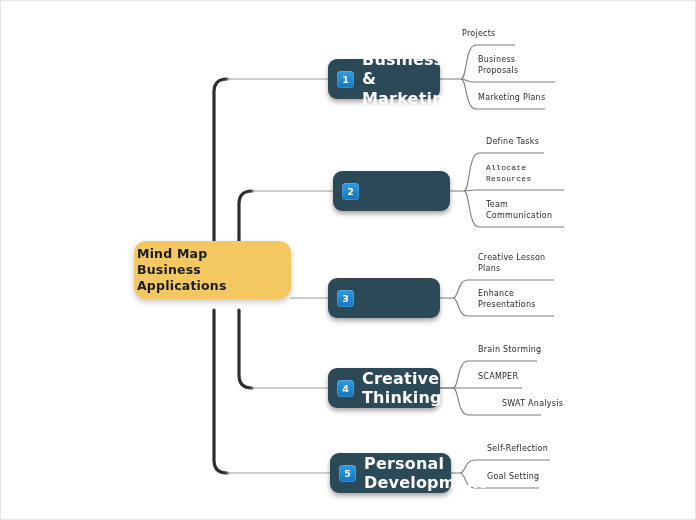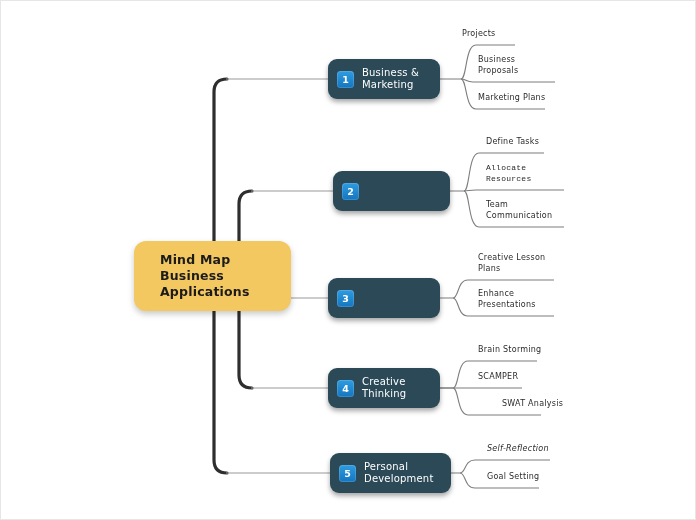--- a/index.html
+++ b/index.html
@@ -3,42 +3,42 @@
 <meta charset="utf-8">
 <style>
   html,body{margin:0;padding:0;background:#fff;}
   .canvas{
     position:relative;width:696px;height:520px;background:#ffffff;
     font-family:"DejaVu Sans","Liberation Sans",sans-serif;overflow:hidden;
     box-sizing:border-box;border:1px solid #e6e6e6;
   }
   svg.edges{position:absolute;left:0;top:0;pointer-events:none;}
   .center-node{
-    position:absolute;left:133px;top:240px;width:157px;height:70px;
+    position:absolute;left:133px;top:240px;width:157px;height:58px;
     background:#f4c861;border-radius:12px;display:flex;align-items:center;
-    box-shadow:0 3px 6px rgba(0,0,0,.22);box-sizing:border-box;padding-left:26px;
+    box-shadow:0 3px 6px rgba(0,0,0,.22);box-sizing:border-box;padding-left:3px;
   }
   .center-node .lbl{
     font-size:12.5px;font-weight:bold;color:#1b1b1b;line-height:1.28;
     white-space:pre-line;letter-spacing:.2px;
   }
   .branch-node{
     position:absolute;height:40px;background:#2b4956;border-radius:9px;
     display:flex;align-items:center;box-sizing:border-box;padding-left:9px;
     box-shadow:0 3px 5px rgba(0,0,0,.35);
   }
   .badge{
     width:17px;height:17px;border-radius:3.5px;flex:0 0 17px;
     background:linear-gradient(#2f9ce0,#1376c0);
     color:#fff;font-size:9.5px;font-weight:bold;
     display:flex;align-items:center;justify-content:center;margin-right:8px;
     box-shadow:inset 0 0 0 1px rgba(255,255,255,.15);
   }
   .branch-node .lbl{
-    font-size:10px;font-weight:normal;color:#ffffff;line-height:1.2;
+    font-size:16px;font-weight:bold;color:#ffffff;line-height:1.2;
     white-space:pre-line;letter-spacing:.2px;
   }
   .leaf{
     position:absolute;font-size:8px;color:#2b2b2b;line-height:1.35;
     white-space:pre-line;letter-spacing:.25px;
   }
   #b1{left:327px;top:58px;width:112px;}
   #b2{left:332px;top:170px;width:117px;}
   #b3{left:327px;top:277px;width:112px;}
   #b4{left:327px;top:367px;width:112px;}
@@ -47,21 +47,21 @@
   #leaf-1-1{left:477px;bottom:442px;}
   #leaf-1-2{left:477px;bottom:415px;}
   #leaf-2-0{left:485px;bottom:371px;}
   #leaf-2-1{left:485px;bottom:334px;font-family:Liberation Mono, monospace;}
   #leaf-2-2{left:485px;bottom:297px;}
   #leaf-3-0{left:477px;bottom:244px;}
   #leaf-3-1{left:477px;bottom:208px;}
   #leaf-4-0{left:477px;bottom:163px;}
   #leaf-4-1{left:477px;bottom:136px;}
   #leaf-4-2{left:477px;bottom:109px;margin-left:24px;}
-  #leaf-5-0{left:486px;bottom:64px;font-style:italic;}
+  #leaf-5-0{left:486px;bottom:64px;}
   #leaf-5-1{left:486px;bottom:36px;text-align:center;}
 </style>
 </head>
 <body>
 
 <div class="canvas">
 
   <svg class="edges" width="696" height="520" viewBox="0 0 696 520">
 
     <g fill="none" stroke="#2e2e2e" stroke-width="3.2" stroke-linecap="round">

